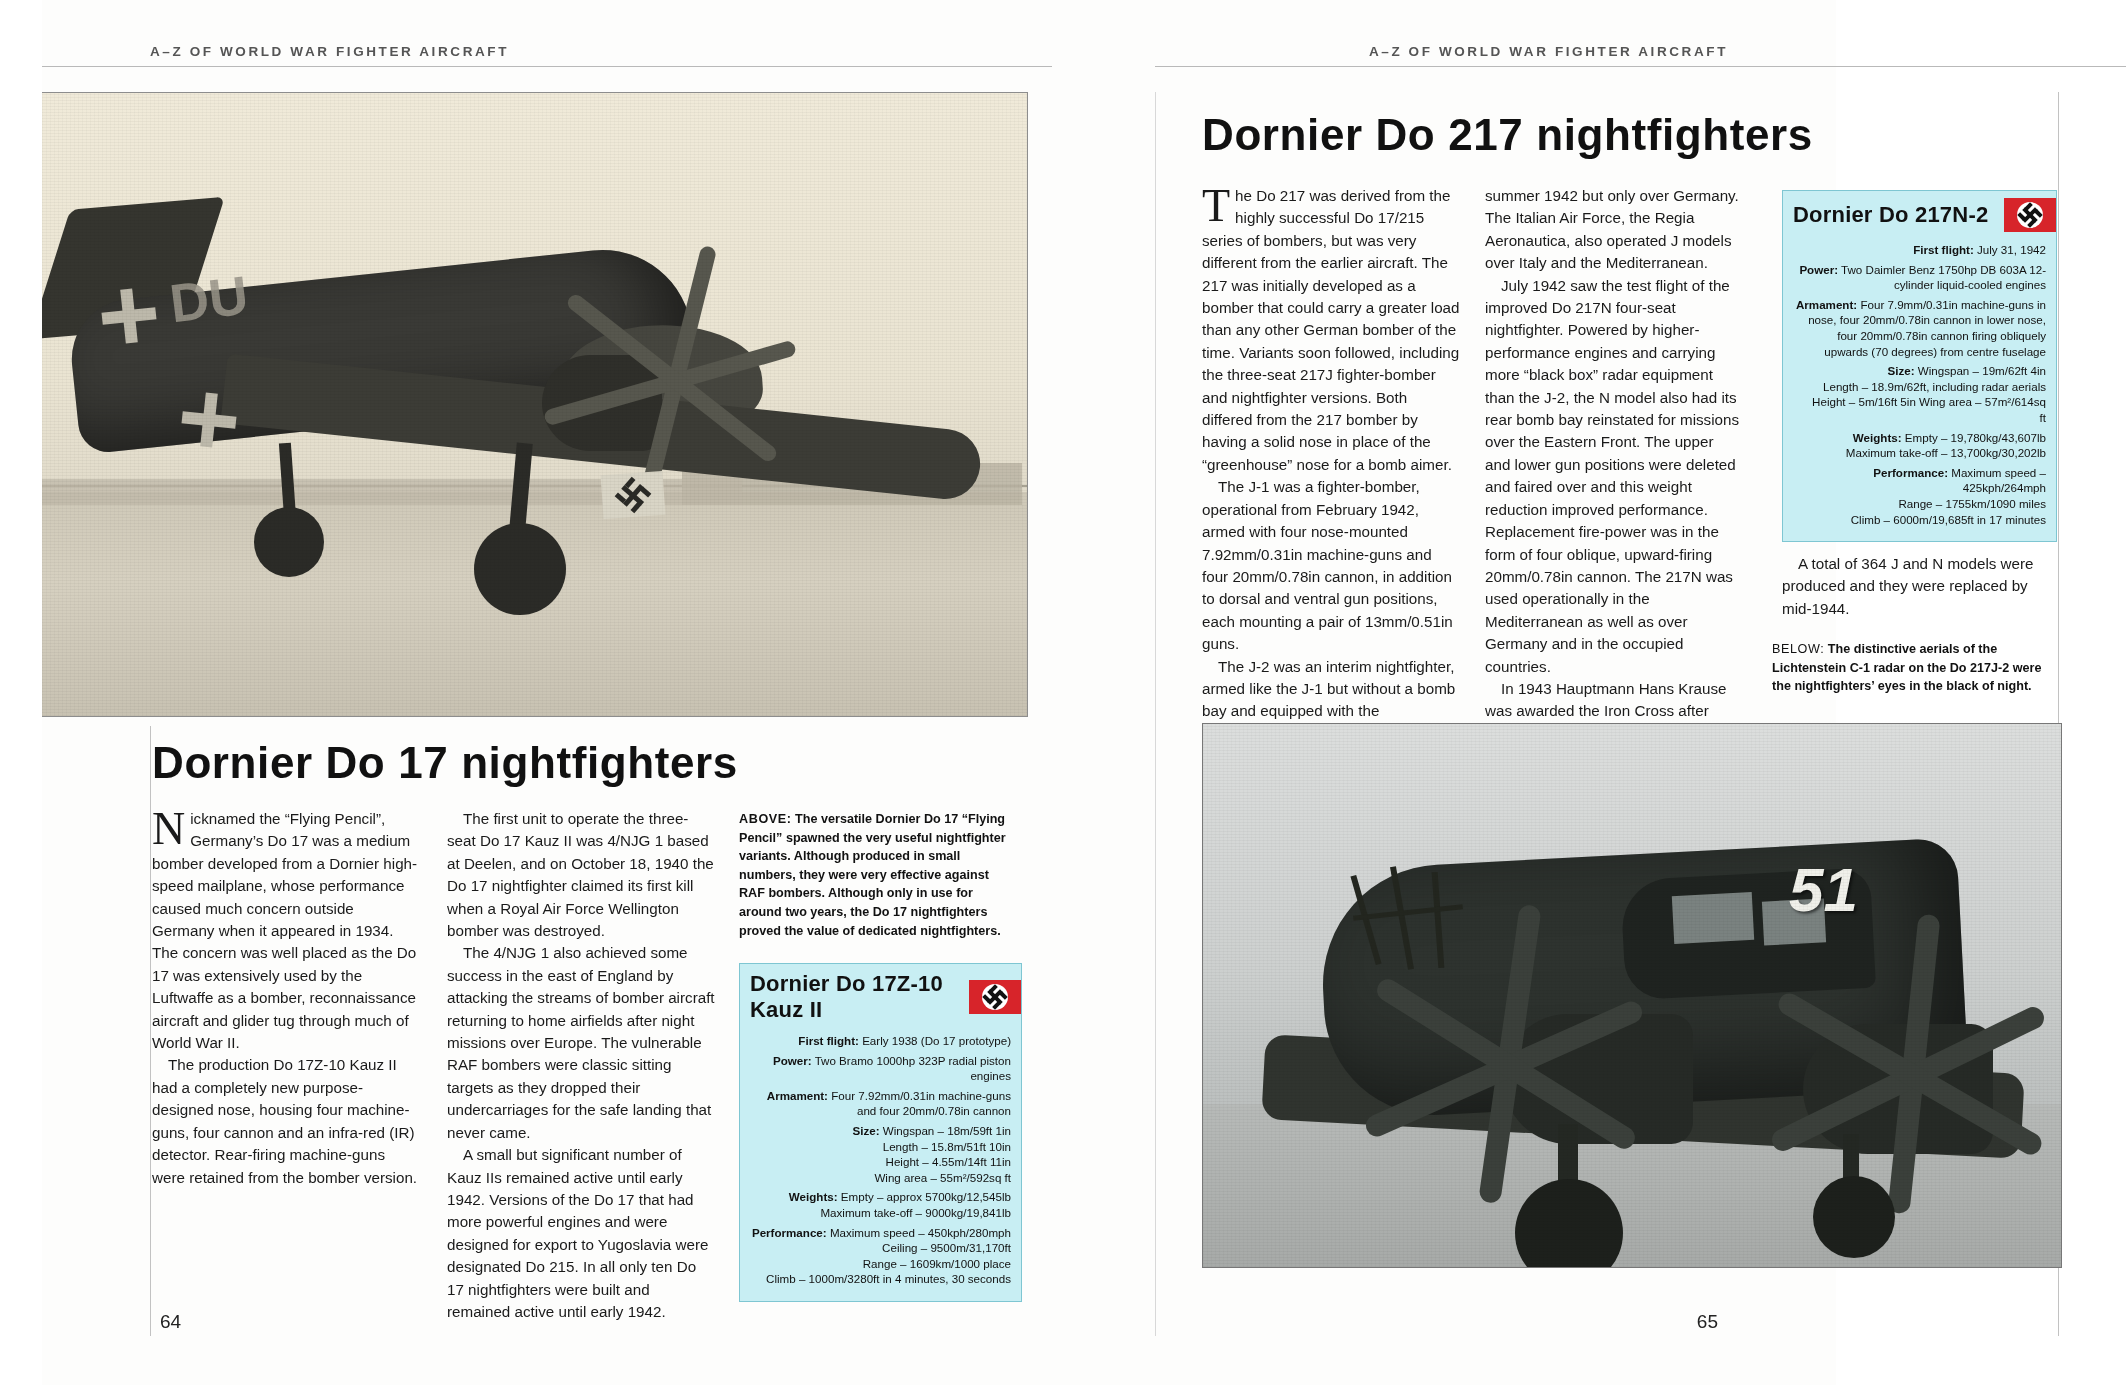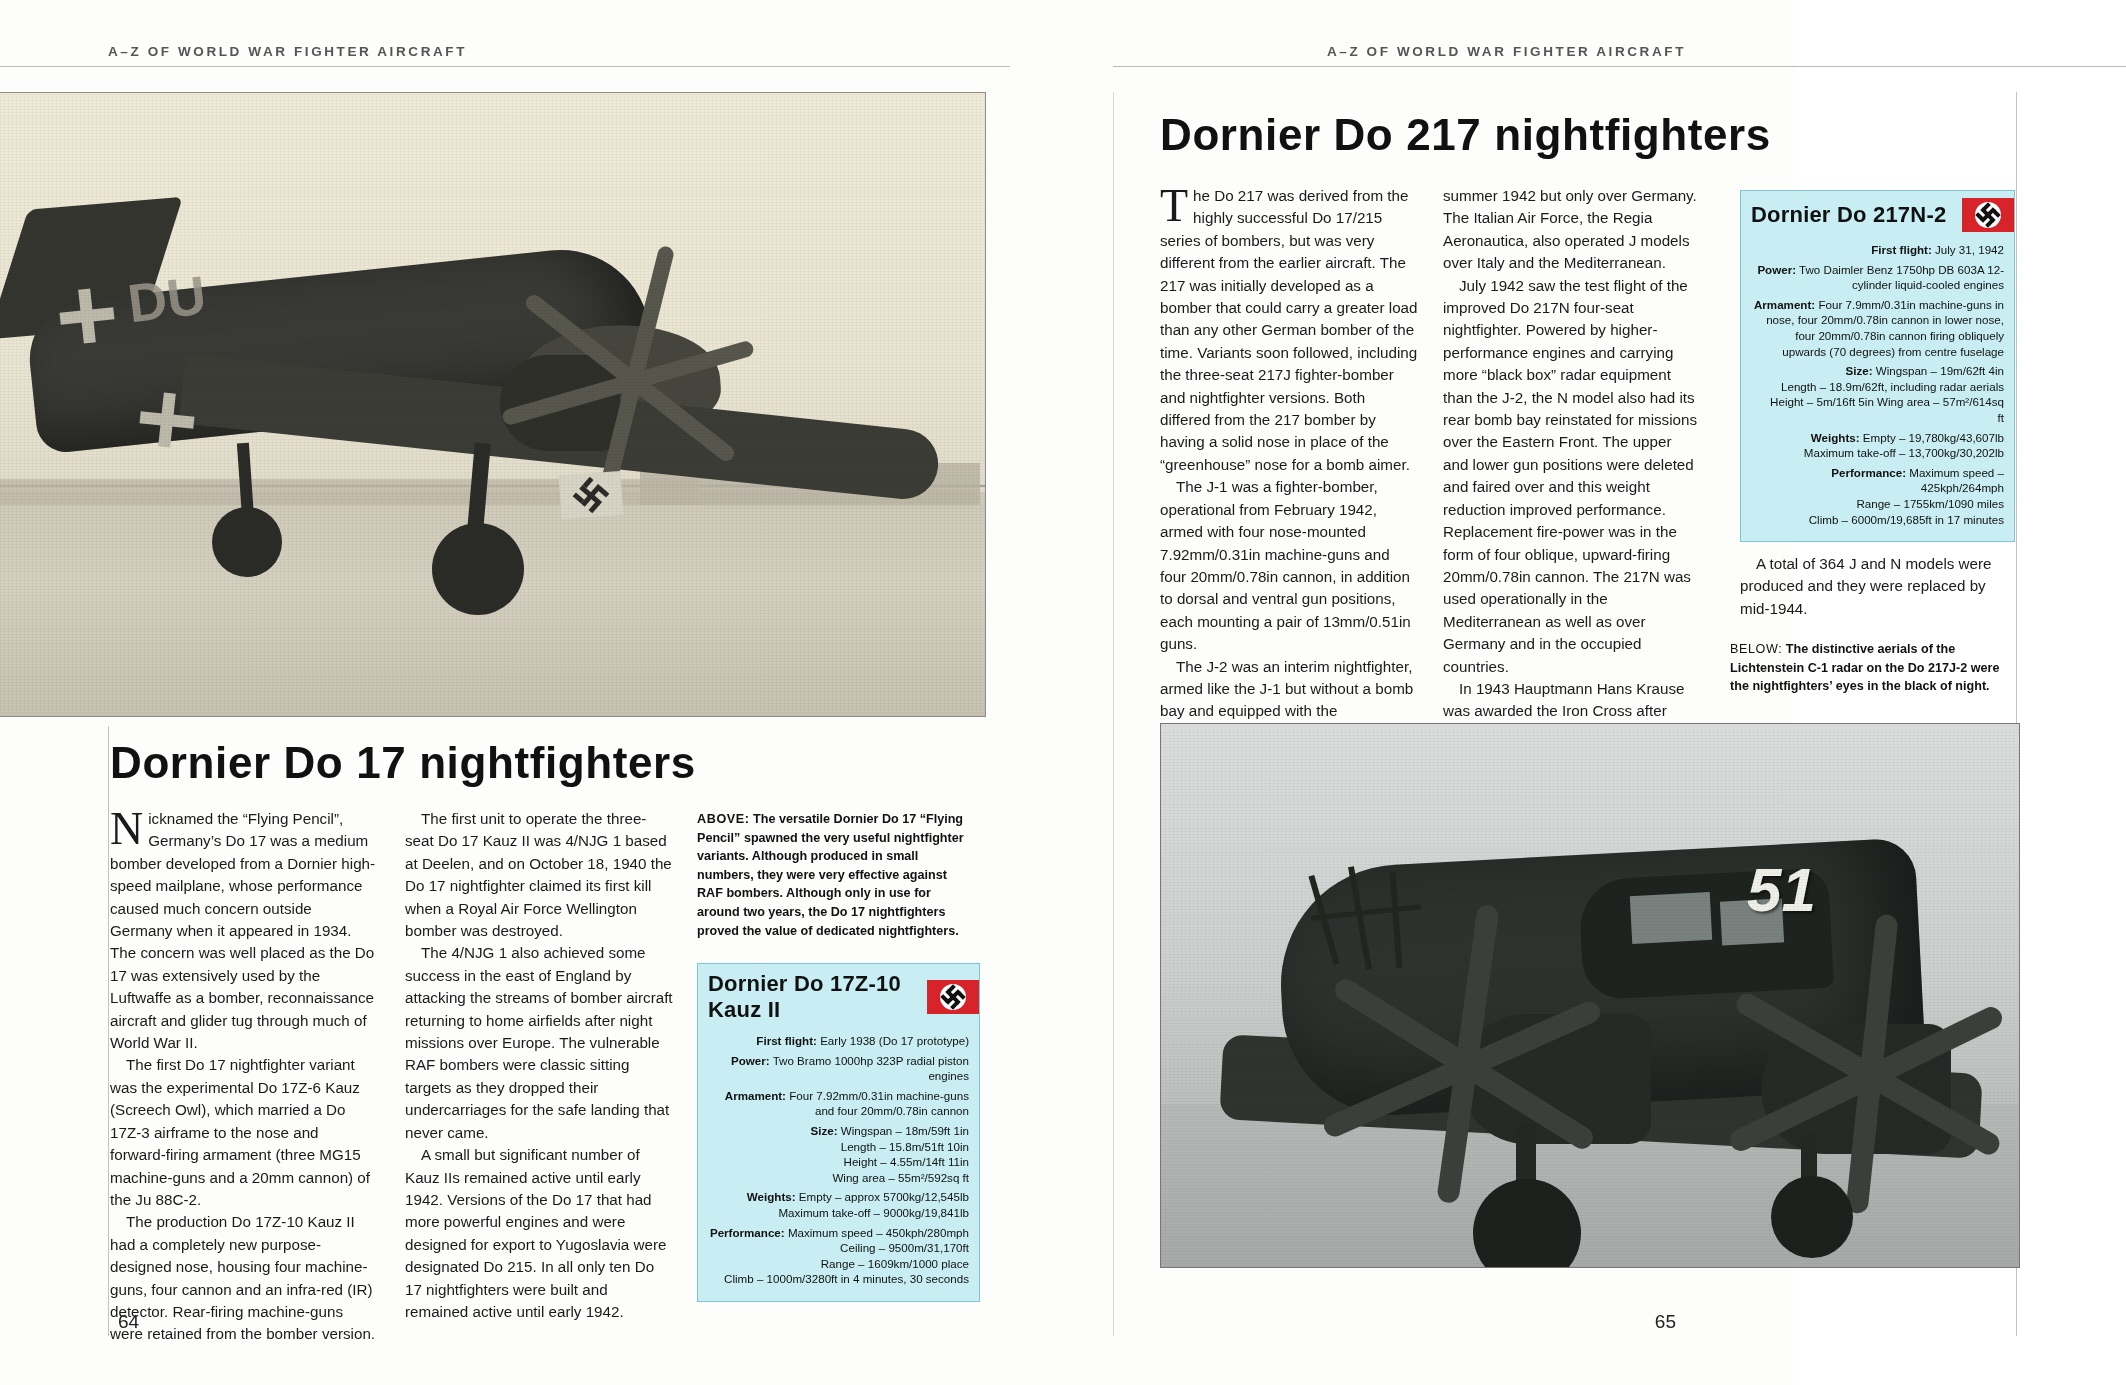--- a/index.html
+++ b/index.html
@@ -11,20 +11,21 @@
     width: 2126px; height: 1385px;
     font-family: "Liberation Sans", sans-serif;
     color: #111;
     position: relative;
     overflow: hidden;
   }
   .spread {
     position: relative;
     width: 1794px; height: 1385px;
     background: #fdfdfc;
+    margin-left: 42px;
   }
   
   .runhead {
     position: absolute;
     top: 44px;
     font-size: 13.5px;
     letter-spacing: 2.6px;
     color: #555;
     font-weight: 600;
   }
@@ -434,21 +435,20 @@
 
     <div class="code1" style="left:128px; top:175px;">DU</div>
 
     <div class="grain"></div>
   </div>
 
   <h1 class="article-title" id="title-do17">Dornier Do 17 nightfighters</h1>
 
   <div class="col" id="do17-col1">
     <p><span class="dropcap">N</span><span>icknamed the “Flying Pencil”, Germany’s Do 17 was a medium bomber developed from a Dornier high-speed mailplane, whose performance caused much concern outside Germany when it appeared in 1934. The concern was well placed as the Do 17 was extensively used by the Luftwaffe as a bomber, reconnaissance aircraft and glider tug through much of World War II.</span></p>
-    <p>The first Do 17 nightfighter variant was the experimental Do 17Z-6 Kauz (Screech Owl), which married a Do 17Z-3 airframe to the nose and forward-firing armament (three MG15 machine-guns and a 20mm cannon) of the Ju 88C-2.</p>
     <p>The production Do 17Z-10 Kauz II had a completely new purpose-designed nose, housing four machine-guns, four cannon and an infra-red (IR) detector. Rear-firing machine-guns were retained from the bomber version.</p>
   </div>
 
   <div class="col" id="do17-col2">
     <p style="text-indent:16px;">The first unit to operate the three-seat Do 17 Kauz II was 4/NJG 1 based at Deelen, and on October 18, 1940 the Do 17 nightfighter claimed its first kill when a Royal Air Force Wellington bomber was destroyed.</p>
     <p>The 4/NJG 1 also achieved some success in the east of England by attacking the streams of bomber aircraft returning to home airfields after night missions over Europe. The vulnerable RAF bombers were classic sitting targets as they dropped their undercarriages for the safe landing that never came.</p>
     <p>A small but significant number of Kauz IIs remained active until early 1942. Versions of the Do 17 that had more powerful engines and were designed for export to Yugoslavia were designated Do 215. In all only ten Do 17 nightfighters were built and remained active until early 1942.</p>
   </div>
 
   <div class="smallcap" id="cap-above">

